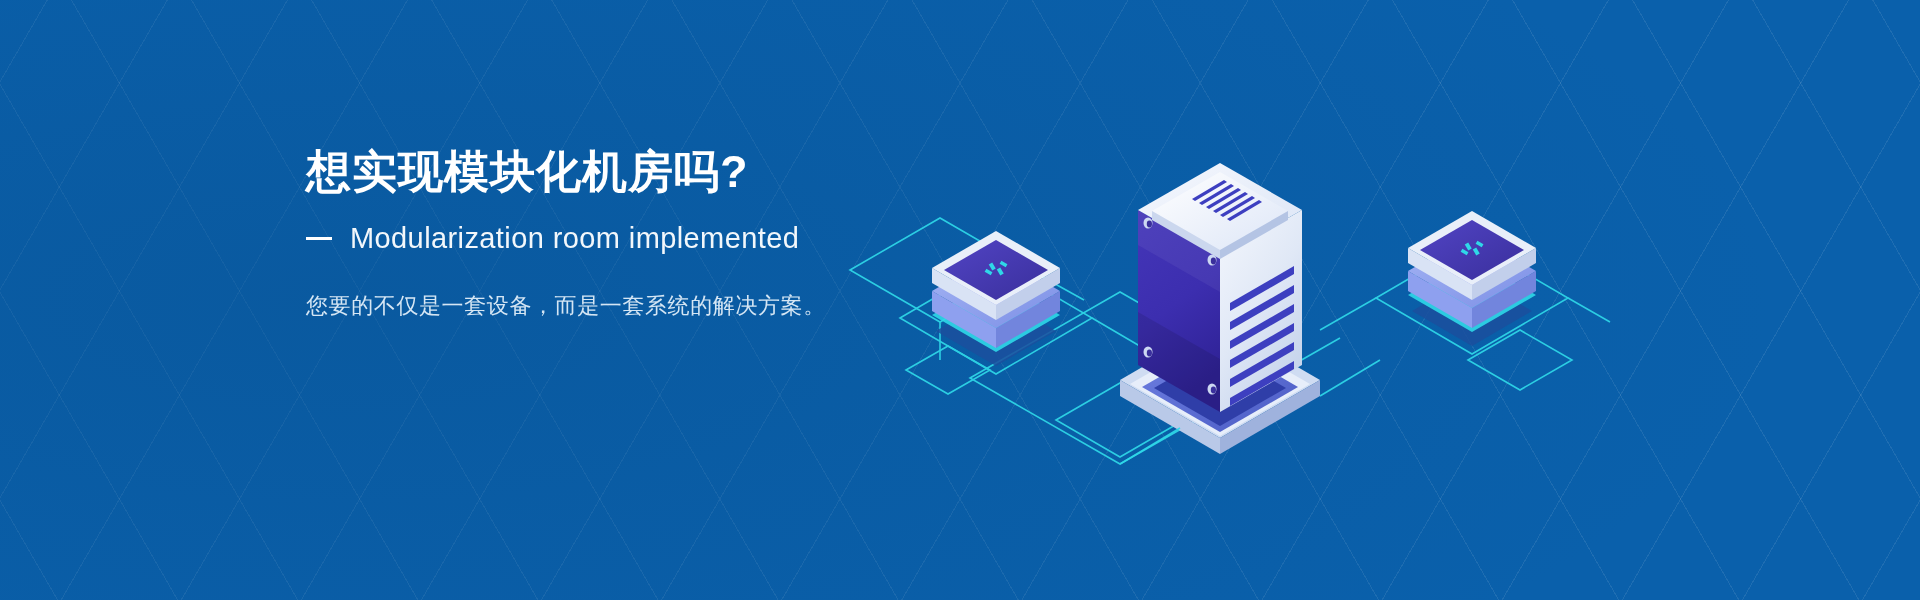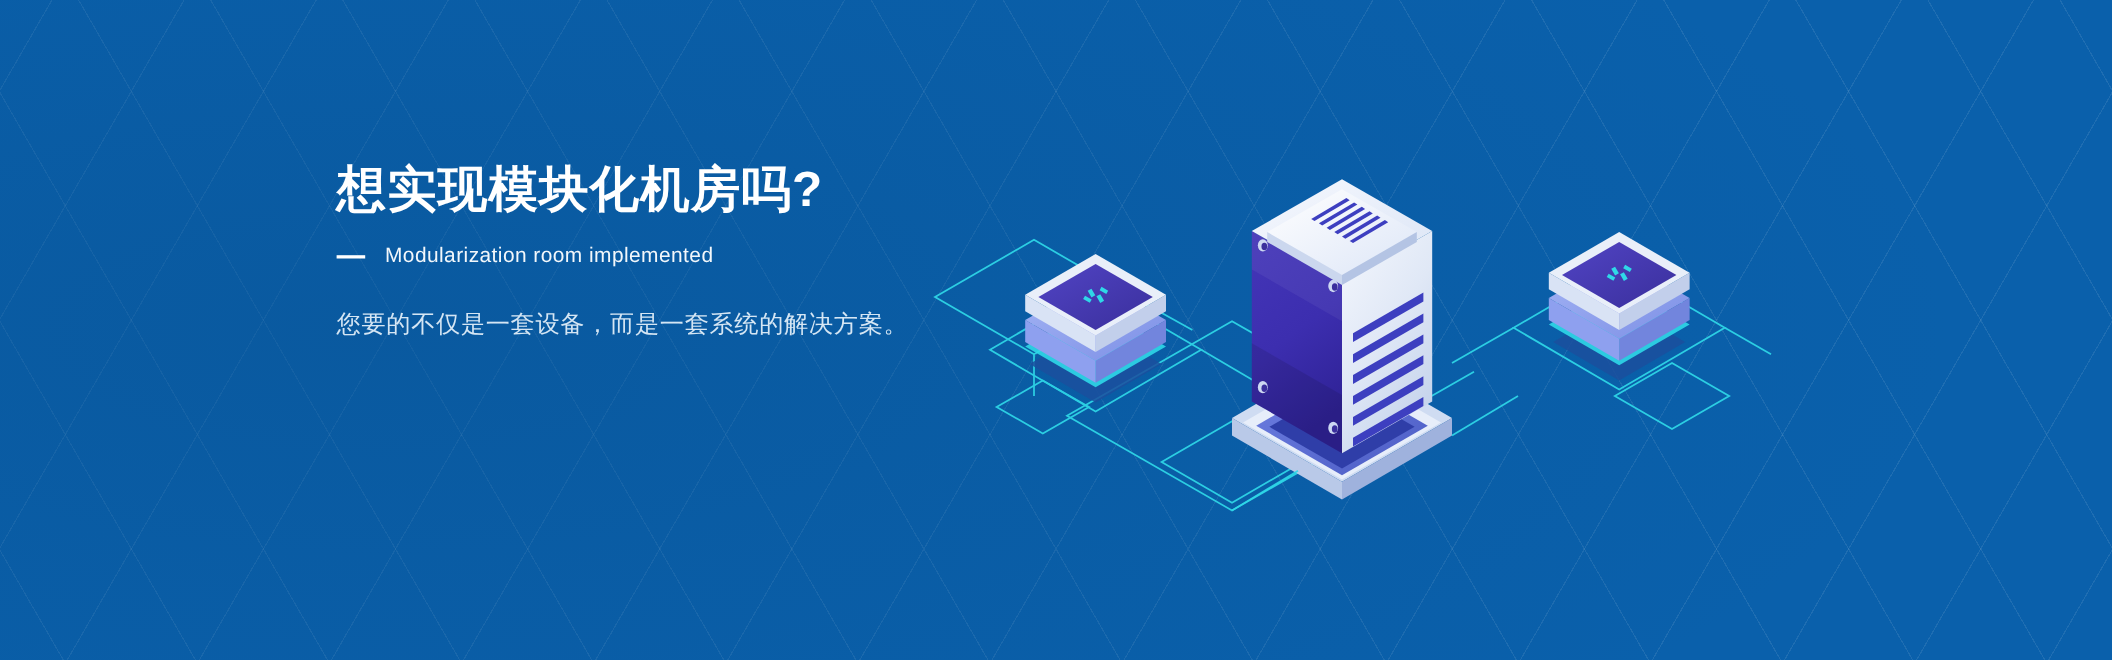--- a/index.html
+++ b/index.html
@@ -66,21 +66,21 @@
     margin-top: 27px;
   }
   .sub-dash {
     width: 26px;
     height: 3px;
     background: #ffffff;
     margin-right: 18px;
     flex: 0 0 auto;
   }
   .subtitle {
-    font-size: 19px;
+    font-size: 29px;
     color: #f2f7fb;
     letter-spacing: 0.4px;
     white-space: nowrap;
   }
   .description {
     margin-top: 36px;
     font-size: 22px;
     color: #d5e6f4;
     letter-spacing: 0.6px;
     white-space: nowrap;

